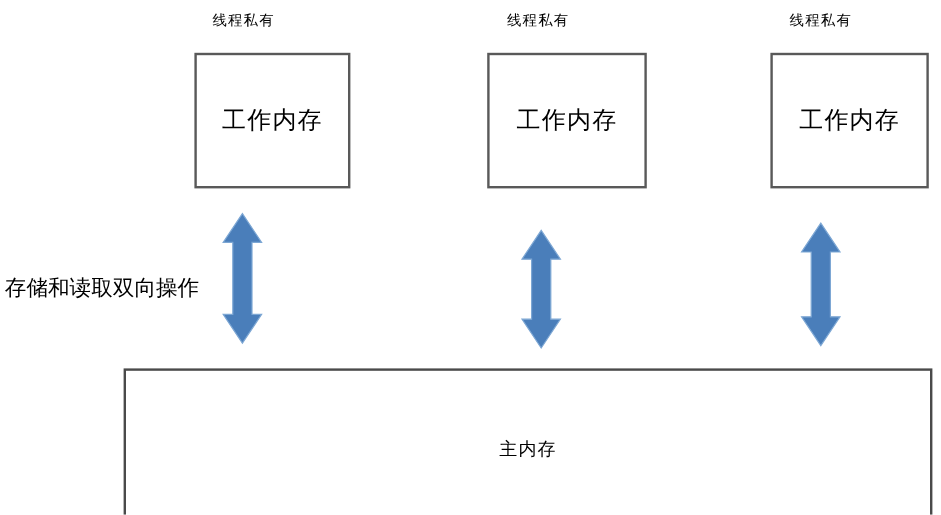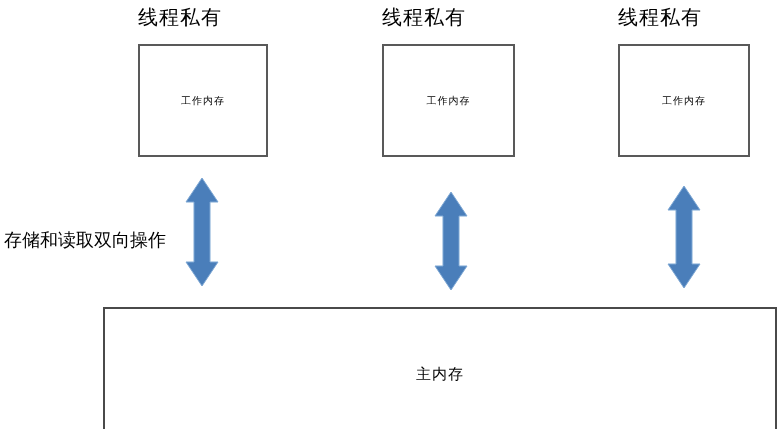--- a/index.html
+++ b/index.html
@@ -6,33 +6,33 @@
   .canvas{
     position:relative;
     width:784px;height:429px;
     background:var(--bg,#ffffff);
     font-family:"Liberation Sans","DejaVu Sans",sans-serif;
     color:var(--text,#000000);
     overflow:hidden;
   }
   .thread-label{
     position:absolute;top:6px;height:22px;
-    font-size:20px;line-height:22px;
+    text-align:center;font-size:12px;line-height:22px;
     letter-spacing:1px;white-space:nowrap;
   }
   .thread-label.s0{left:138px;width:130px;}
   .thread-label.s1{left:382px;width:133px;}
   .thread-label.s2{left:618px;width:132px;}
   .work-box{
     position:absolute;top:44px;height:113px;
     background:#ffffff;
     border:2px solid var(--box-border,#595959);
     box-sizing:border-box;
     display:flex;align-items:center;justify-content:center;
-    font-size:10px;letter-spacing:1px;
+    font-size:20px;letter-spacing:1px;margin-left:24px;
   }
   .work-box.s0{left:138px;width:130px;}
   .work-box.s1{left:382px;width:133px;}
   .work-box.s2{left:618px;width:132px;}
   .side-label{
     position:absolute;left:4px;top:230px;width:170px;
     font-size:18px;line-height:20px;white-space:nowrap;
   }
   .arrows-layer{
     position:absolute;left:0;top:0;width:784px;height:429px;

